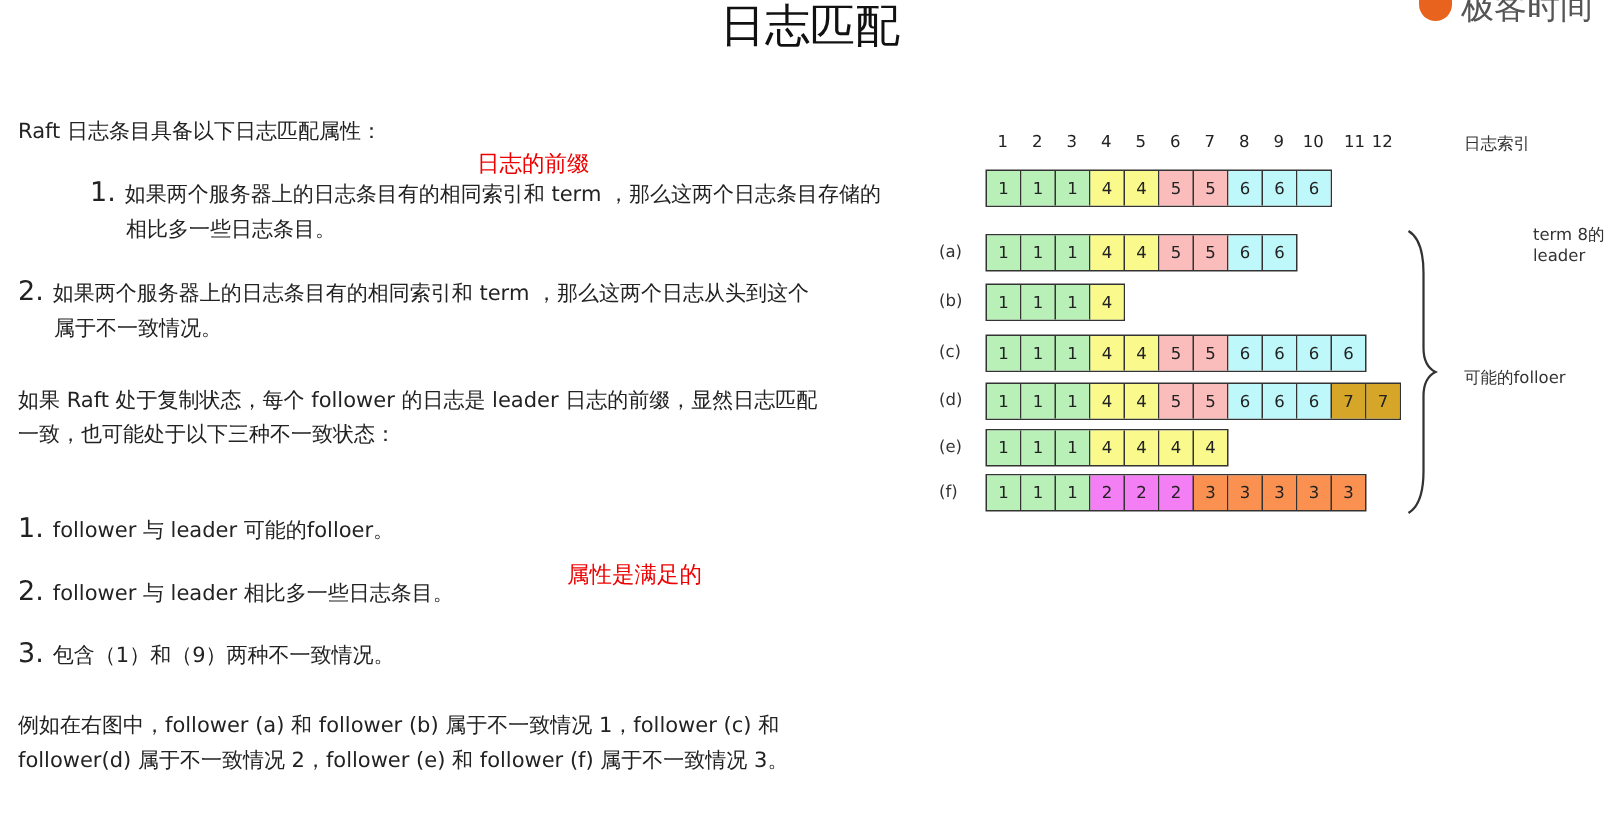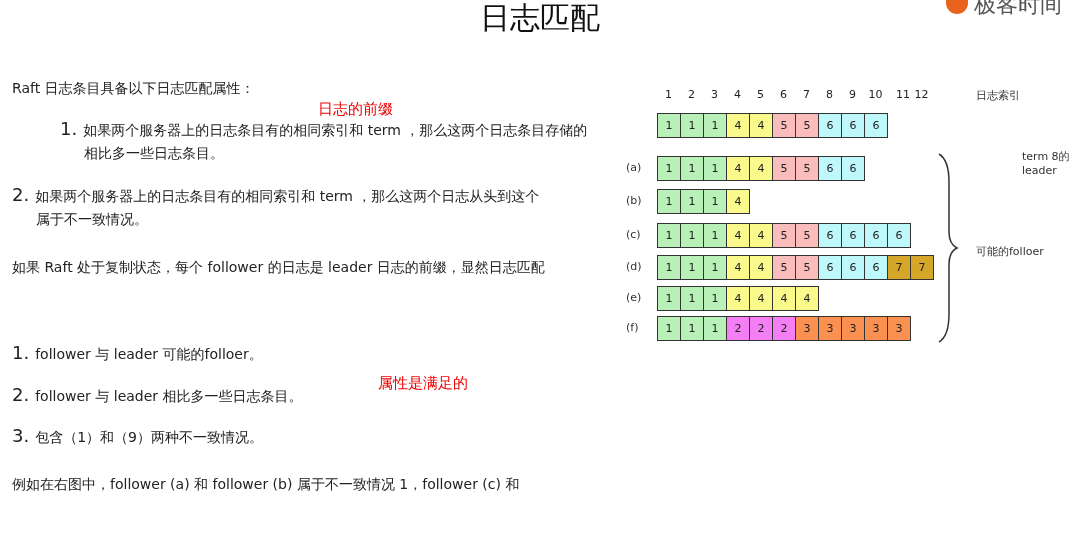--- a/index.html
+++ b/index.html
@@ -35,29 +35,31 @@
   <span class="num">1.</span><span>如果两个服务器上的日志条目有的相同索引和 term ，那么这两个日志条目存储的</span>
   <div class="indent">相比多一些日志条目。</div>
 </div>
 <div class="li" style="top:183px;">
   <span class="num">2.</span><span>如果两个服务器上的日志条目有的相同索引和 term ，那么这两个日志从头到这个</span>
   <div class="indent">属于不一致情况。</div>
 </div>
 
 <div class="txt" style="top:256px;">
   <div>如果 Raft 处于复制状态，每个 follower 的日志是 leader 日志的前缀，显然日志匹配</div>
+  <div>一致，也可能处于以下三种不一致状态：</div>
 </div>
 
 <div class="li" style="top:341px;"><span class="num">1.</span><span>follower 与 leader 可能的folloer。</span></div>
 <div class="li" style="top:383px;"><span class="num">2.</span><span>follower 与 leader 相比多一些日志条目。</span></div>
 <div class="red" style="left:378px;top:374px;">属性是满足的</div>
 <div class="li" style="top:424px;"><span class="num">3.</span><span>包含（1）和（9）两种不一致情况。</span></div>
 
 <div class="txt" style="top:473px;">
   <div>例如在右图中，follower (a) 和 follower (b) 属于不一致情况 1，follower (c) 和</div>
+  <div>follower(d) 属于不一致情况 2，follower (e) 和 follower (f) 属于不一致情况 3。</div>
 </div>
 
 <div id="diagram">
     <div class="idx" style="left: 657px;">1</div>
     <div class="idx" style="left: 680px;">2</div>
     <div class="idx" style="left: 703px;">3</div>
     <div class="idx" style="left: 726px;">4</div>
     <div class="idx" style="left: 749px;">5</div>
     <div class="idx" style="left: 772px;">6</div>
     <div class="idx" style="left: 795px;">7</div>

